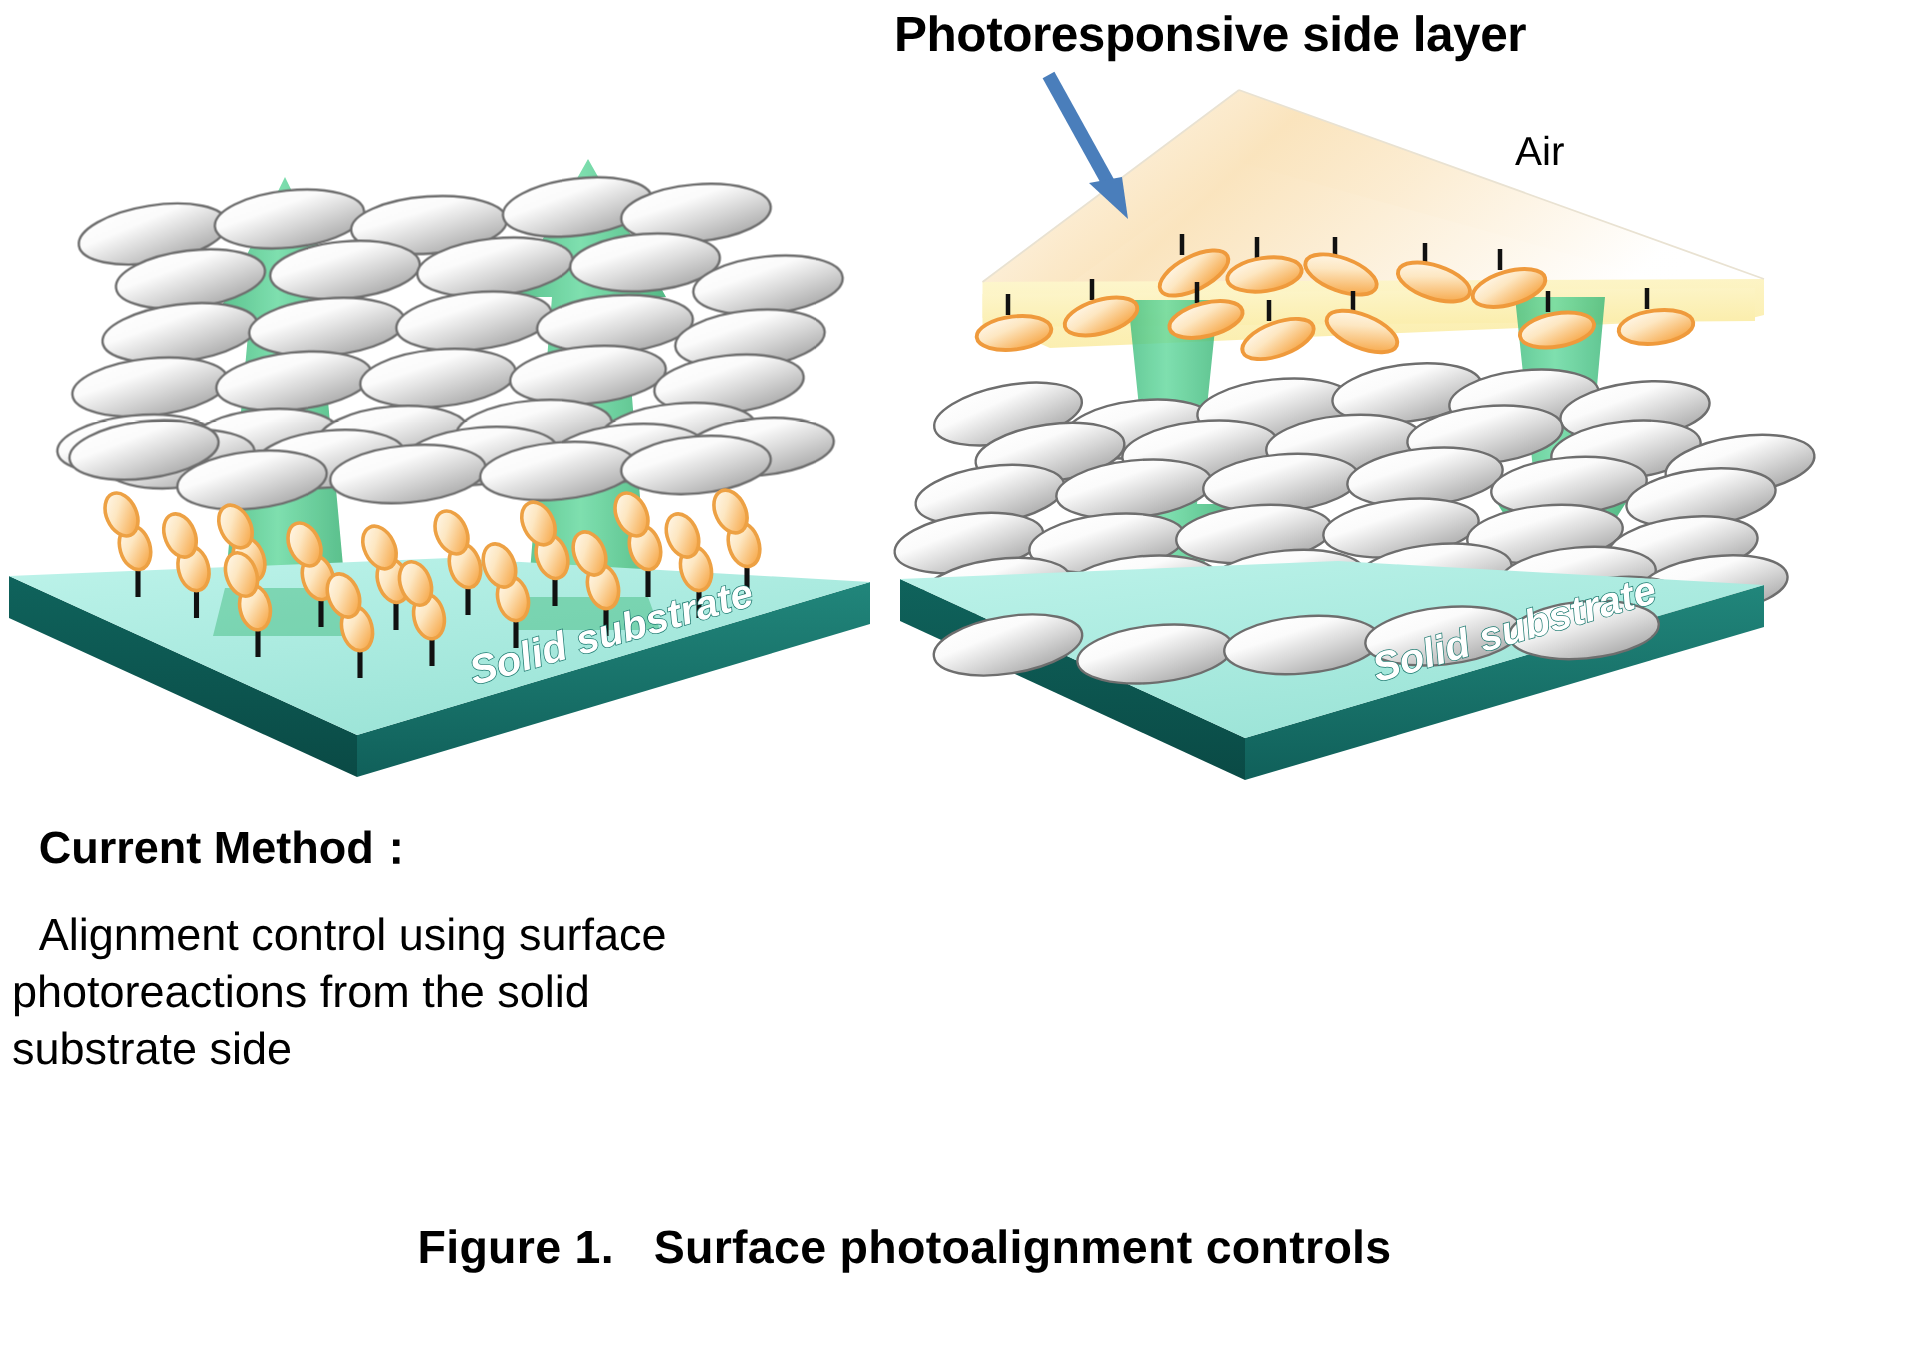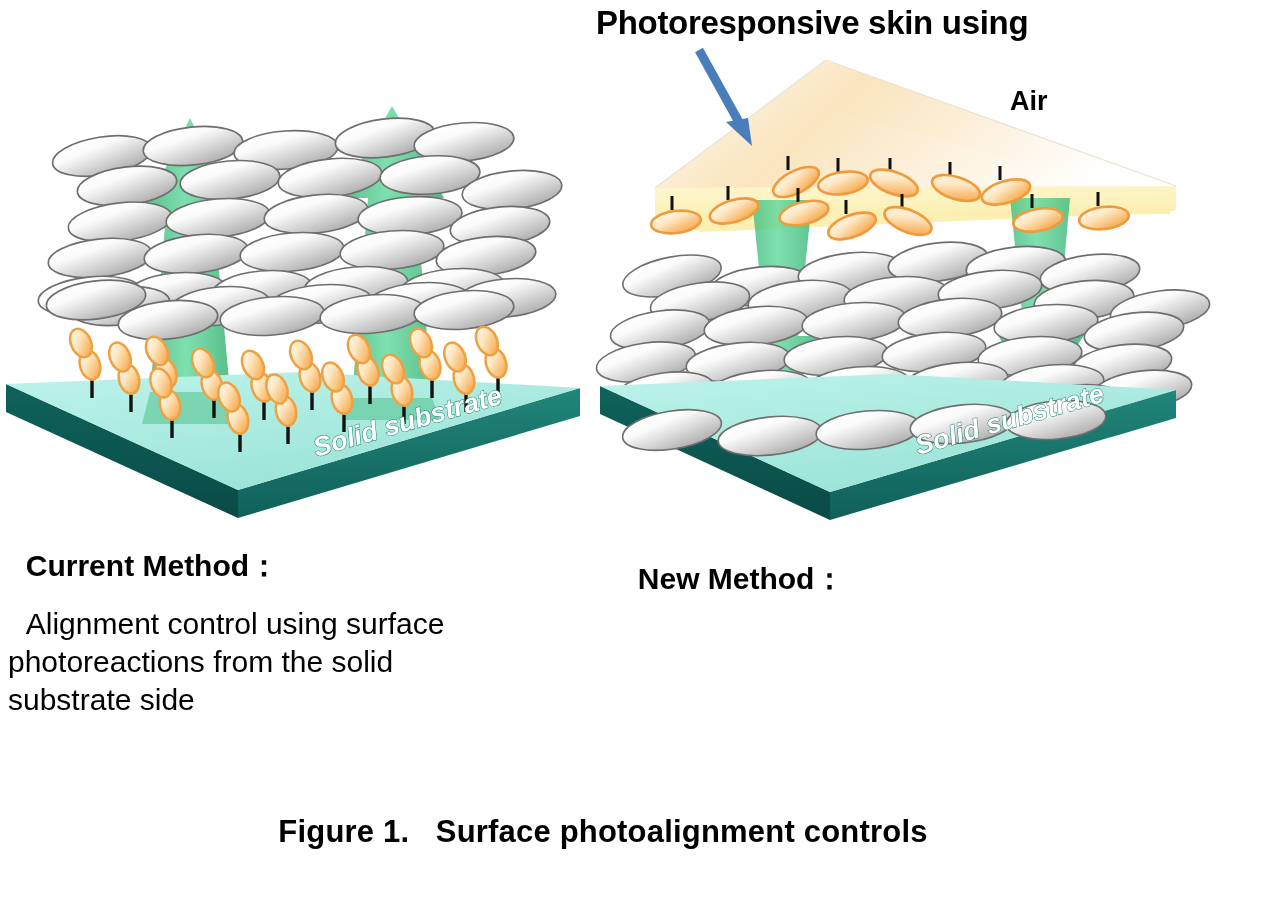--- a/index.html
+++ b/index.html
@@ -8,21 +8,21 @@
   #stage{position:absolute;left:0;top:0;width:1271px;height:897px;}
   svg.art{position:absolute;left:0;top:0;width:1271px;height:897px;}
 
   .txt{position:absolute;white-space:pre-wrap;line-height:1.26;}
 
   #title-photoresponsive{
     left:596px;top:2px;width:520px;
     font-size:33px;font-weight:bold;letter-spacing:-0.3px;
   }
   #label-air{
-    left:1010px;top:84px;font-size:27px;font-weight:bold;
+    left:1010px;top:84px;font-size:27px;font-weight:normal;
     text-shadow:0 0 5px #fff,0 0 5px #fff,0 0 9px #fff,1px 1px 4px #fff;
   }
   .caption-head{font-size:30px;font-weight:bold;}
   .caption-body{font-size:30px;font-weight:normal;text-align:right;}
   #caption-left{left:8px;top:527px;width:470px;}
   #caption-right{left:620px;top:540px;width:650px;}
   #figure-caption{
     left:0px;top:812px;width:1206px;text-align:center;
     font-size:31px;font-weight:bold;letter-spacing:0.2px;
   }
@@ -362,27 +362,27 @@
 
       <text x="1012" y="428" fill="#ffffff" font-size="27" font-weight="bold" font-style="italic" font-family="Liberation Sans, sans-serif" text-anchor="middle" transform="rotate(-16 1012 428)" style="paint-order:stroke;stroke:#1d7a70;stroke-width:1px;">Solid substrate</text>
 
       <g>
         <line x1="699" y1="50" x2="740" y2="124" stroke="#4a7ebb" stroke-width="9" stroke-linecap="butt"></line>
         <path d="M 752 146 L 726 122 L 748 118 Z" fill="#4a7ebb"></path>
       </g>
     </g>
   </svg>
 
-  <div class="txt" id="title-photoresponsive">Photoresponsive skin using</div>
+  <div class="txt" id="title-photoresponsive">Photoresponsive side layer</div>
 
   <div class="txt" id="label-air">Air</div>
 
   <div class="txt" id="caption-left">
     <span class="caption-head">Current Method：</span><br>
     <span class="caption-body">Alignment control using surface photoreactions from the solid substrate side</span>
   </div>
 
   <div class="txt" id="caption-right">
-    <span class="caption-head">New Method：</span><br>
+    <br>
   </div>
 
   <div class="txt" id="figure-caption">Figure 1.   Surface photoalignment controls</div>
 </div>
 
 </body></html>

